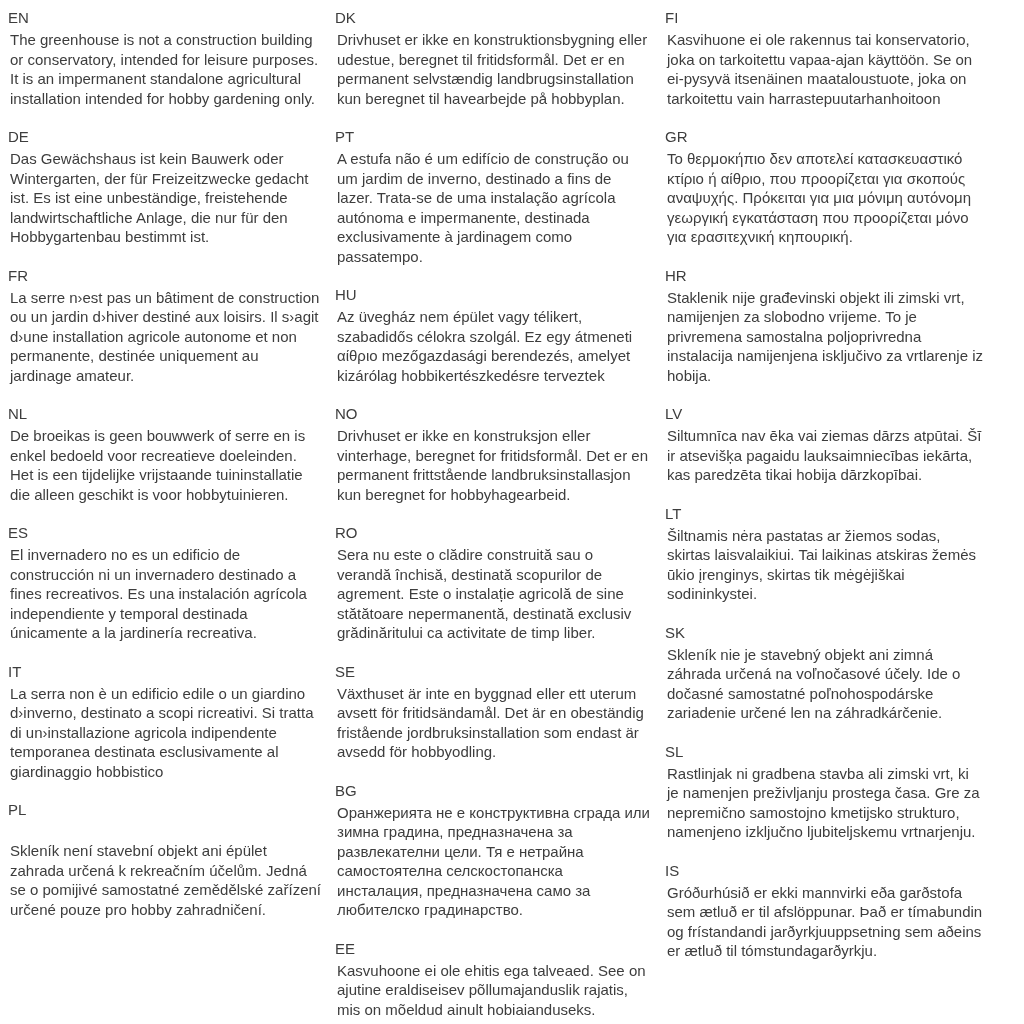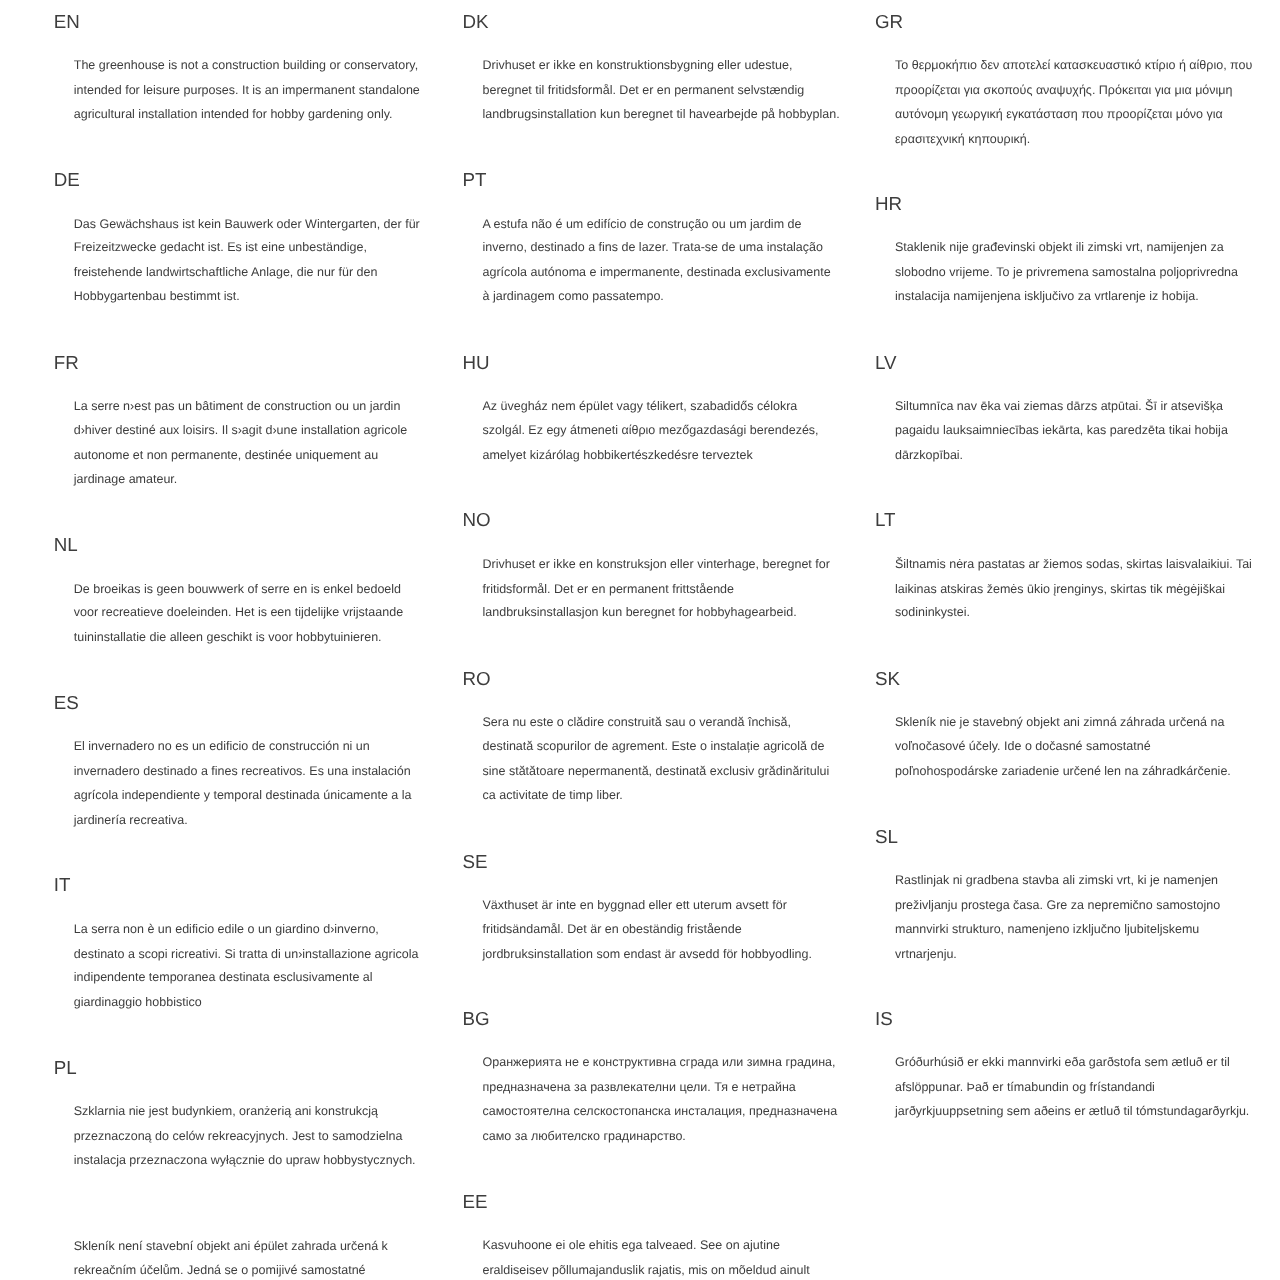--- a/index.html
+++ b/index.html
@@ -11,21 +11,21 @@
     width: 1024px;
     height: 1024px;
     font-family: "Liberation Sans", "DejaVu Sans", sans-serif;
     color: #3d3d3d;
     -webkit-font-smoothing: antialiased;
   }
   .page {
     box-sizing: border-box;
     width: 1024px;
     height: 1024px;
-    padding: 8px 14px 8px 43px;
+    padding: 8px 14px 8px 8px;
     display: grid;
     grid-template-columns: 315px 318px 320px;
     column-gap: 12px;
     align-items: start;
     overflow: hidden;
   }
   .col {
     display: flex;
     flex-direction: column;
   }
@@ -34,22 +34,22 @@
   }
   .lang-code {
     display: block;
     font-size: 15px;
     line-height: 19px;
     margin-bottom: 3px;
     font-weight: 400;
     color: #3d3d3d;
   }
   .lang-text {
-    margin: 16px;
-    font-size: 10px;
+    margin: 2px;
+    font-size: 15px;
     line-height: 19.5px;
     font-weight: 400;
     color: #3d3d3d;
   }
 </style>
 </head>
 <body>
 
 <div class="page">
 
@@ -73,21 +73,20 @@
     <div class="lang-block">
       <span class="lang-code">ES</span>
       <p class="lang-text">El invernadero no es un edificio de construcción ni un invernadero destinado a fines recreativos. Es una instalación agrícola independiente y temporal destinada únicamente a la jardinería recreativa.</p>
     </div>
     <div class="lang-block">
       <span class="lang-code">IT</span>
       <p class="lang-text">La serra non è un edificio edile o un giardino d›inverno, destinato a scopi ricreativi. Si tratta di un›installazione agricola indipendente temporanea destinata esclusivamente al giardinaggio hobbistico</p>
     </div>
     <div class="lang-block">
       <span class="lang-code">PL</span>
-      <p class="lang-text">Szklarnia nie jest budynkiem, oranżerią ani konstrukcją przeznaczoną do celów rekreacyjnych. Jest to samodzielna instalacja przeznaczona wyłącznie do upraw hobbystycznych.</p>
     </div>
     <div class="lang-block">
       <p class="lang-text">Skleník není stavební objekt ani épület zahrada určená k rekreačním účelům. Jedná se o pomijivé samostatné zemědělské zařízení určené pouze pro hobby zahradničení.</p>
     </div>
   </div>
 
   <div class="col">
     <div class="lang-block">
       <span class="lang-code">DK</span>
       <p class="lang-text">Drivhuset er ikke en konstruktionsbygning eller udestue, beregnet til fritidsformål. Det er en permanent selvstændig landbrugsinstallation kun beregnet til havearbejde på hobbyplan.</p>
@@ -117,20 +116,24 @@
       <p class="lang-text">Оранжерията не е конструктивна сграда или зимна градина, предназначена за развлекателни цели. Тя е нетрайна самостоятелна селскостопанска инсталация, предназначена само за любителско градинарство.</p>
     </div>
     <div class="lang-block">
       <span class="lang-code">EE</span>
       <p class="lang-text">Kasvuhoone ei ole ehitis ega talveaed. See on ajutine eraldiseisev põllumajanduslik rajatis, mis on mõeldud ainult hobiaianduseks.</p>
     </div>
   </div>
 
   <div class="col">
     <div class="lang-block">
+      <span class="lang-code">FI</span>
+      <p class="lang-text">Kasvihuone ei ole rakennus tai konservatorio, joka on tarkoitettu vapaa-ajan käyttöön. Se on ei-pysyvä itsenäinen maataloustuote, joka on tarkoitettu vain harrastepuutarhanhoitoon</p>
+    </div>
+    <div class="lang-block">
       <span class="lang-code">GR</span>
       <p class="lang-text">Το θερμοκήπιο δεν αποτελεί κατασκευαστικό κτίριο ή αίθριο, που προορίζεται για σκοπούς αναψυχής. Πρόκειται για μια μόνιμη αυτόνομη γεωργική εγκατάσταση που προορίζεται μόνο για ερασιτεχνική κηπουρική.</p>
     </div>
     <div class="lang-block">
       <span class="lang-code">HR</span>
       <p class="lang-text">Staklenik nije građevinski objekt ili zimski vrt, namijenjen za slobodno vrijeme. To je privremena samostalna poljoprivredna instalacija namijenjena isključivo za vrtlarenje iz hobija.</p>
     </div>
     <div class="lang-block">
       <span class="lang-code">LV</span>
       <p class="lang-text">Siltumnīca nav ēka vai ziemas dārzs atpūtai. Šī ir atsevišķa pagaidu lauksaimniecības iekārta, kas paredzēta tikai hobija dārzkopībai.</p>
@@ -138,21 +141,21 @@
     <div class="lang-block">
       <span class="lang-code">LT</span>
       <p class="lang-text">Šiltnamis nėra pastatas ar žiemos sodas, skirtas laisvalaikiui. Tai laikinas atskiras žemės ūkio įrenginys, skirtas tik mėgėjiškai sodininkystei.</p>
     </div>
     <div class="lang-block">
       <span class="lang-code">SK</span>
       <p class="lang-text">Skleník nie je stavebný objekt ani zimná záhrada určená na voľnočasové účely. Ide o dočasné samostatné poľnohospodárske zariadenie určené len na záhradkárčenie.</p>
     </div>
     <div class="lang-block">
       <span class="lang-code">SL</span>
-      <p class="lang-text">Rastlinjak ni gradbena stavba ali zimski vrt, ki je namenjen preživljanju prostega časa. Gre za nepremično samostojno mannvirki strukturo, namenjeno izključno ljubiteljskemu vrtnarjenju.</p>
+      <p class="lang-text">Rastlinjak ni gradbena stavba ali zimski vrt, ki je namenjen preživljanju prostega časa. Gre za nepremično samostojno kmetijsko strukturo, namenjeno izključno ljubiteljskemu vrtnarjenju.</p>
     </div>
     <div class="lang-block">
       <span class="lang-code">IS</span>
       <p class="lang-text">Gróðurhúsið er ekki mannvirki eða garðstofa sem ætluð er til afslöppunar. Það er tímabundin og frístandandi jarðyrkjuuppsetning sem aðeins er ætluð til tómstundagarðyrkju.</p>
     </div>
   </div>
 
 </div>
 
 </body></html>

